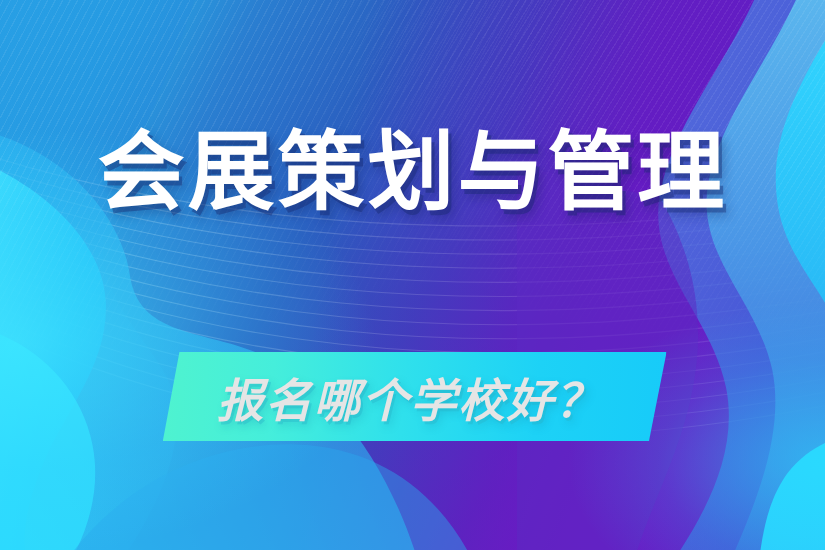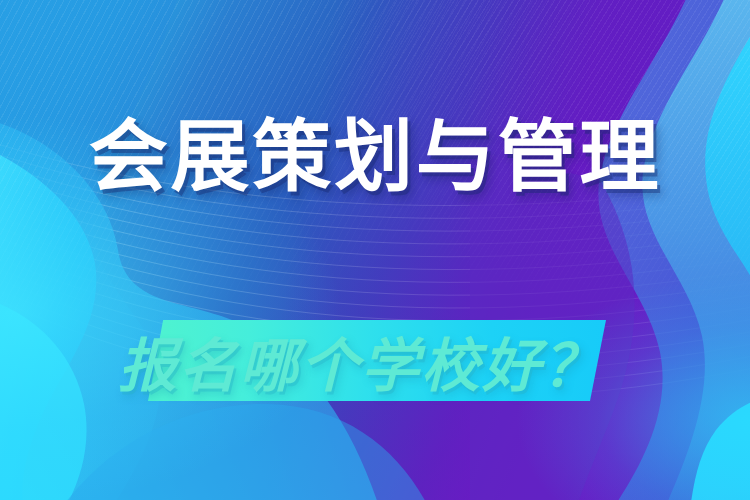--- a/index.html
+++ b/index.html
@@ -117,26 +117,26 @@
   #ribbon{
     position:absolute;
     left:148px;top:320px;
     width:458px;height:81px;
     z-index:7;
     background:linear-gradient(95deg,#4ff3cf 0%,#45eedb 22%,#2fe0ec 48%,#1dd2f6 74%,#17cbf9 100%);
     clip-path:polygon(3.3% 0%, 100% 0%, 96.5% 100%, 0% 100%);
   }
   #ribbon-text{
     position:absolute;
-    left:132px;top:320px;
+    left:144px;top:320px;
     width:458px;height:81px;
     z-index:8;
     display:flex;align-items:center;justify-content:center;
-    color:#5eead4;
-    font-size:58px;
+    color:#e5e5e5;
+    font-size:42px;
     font-weight:700;
     font-style:italic;
     letter-spacing:.045em;
     white-space:nowrap;
     text-shadow:2px 3px 0 rgba(40,180,200,.38), 3px 5px 8px rgba(20,140,175,.30);
   }
 </style>
 </head>
 <body>
 

